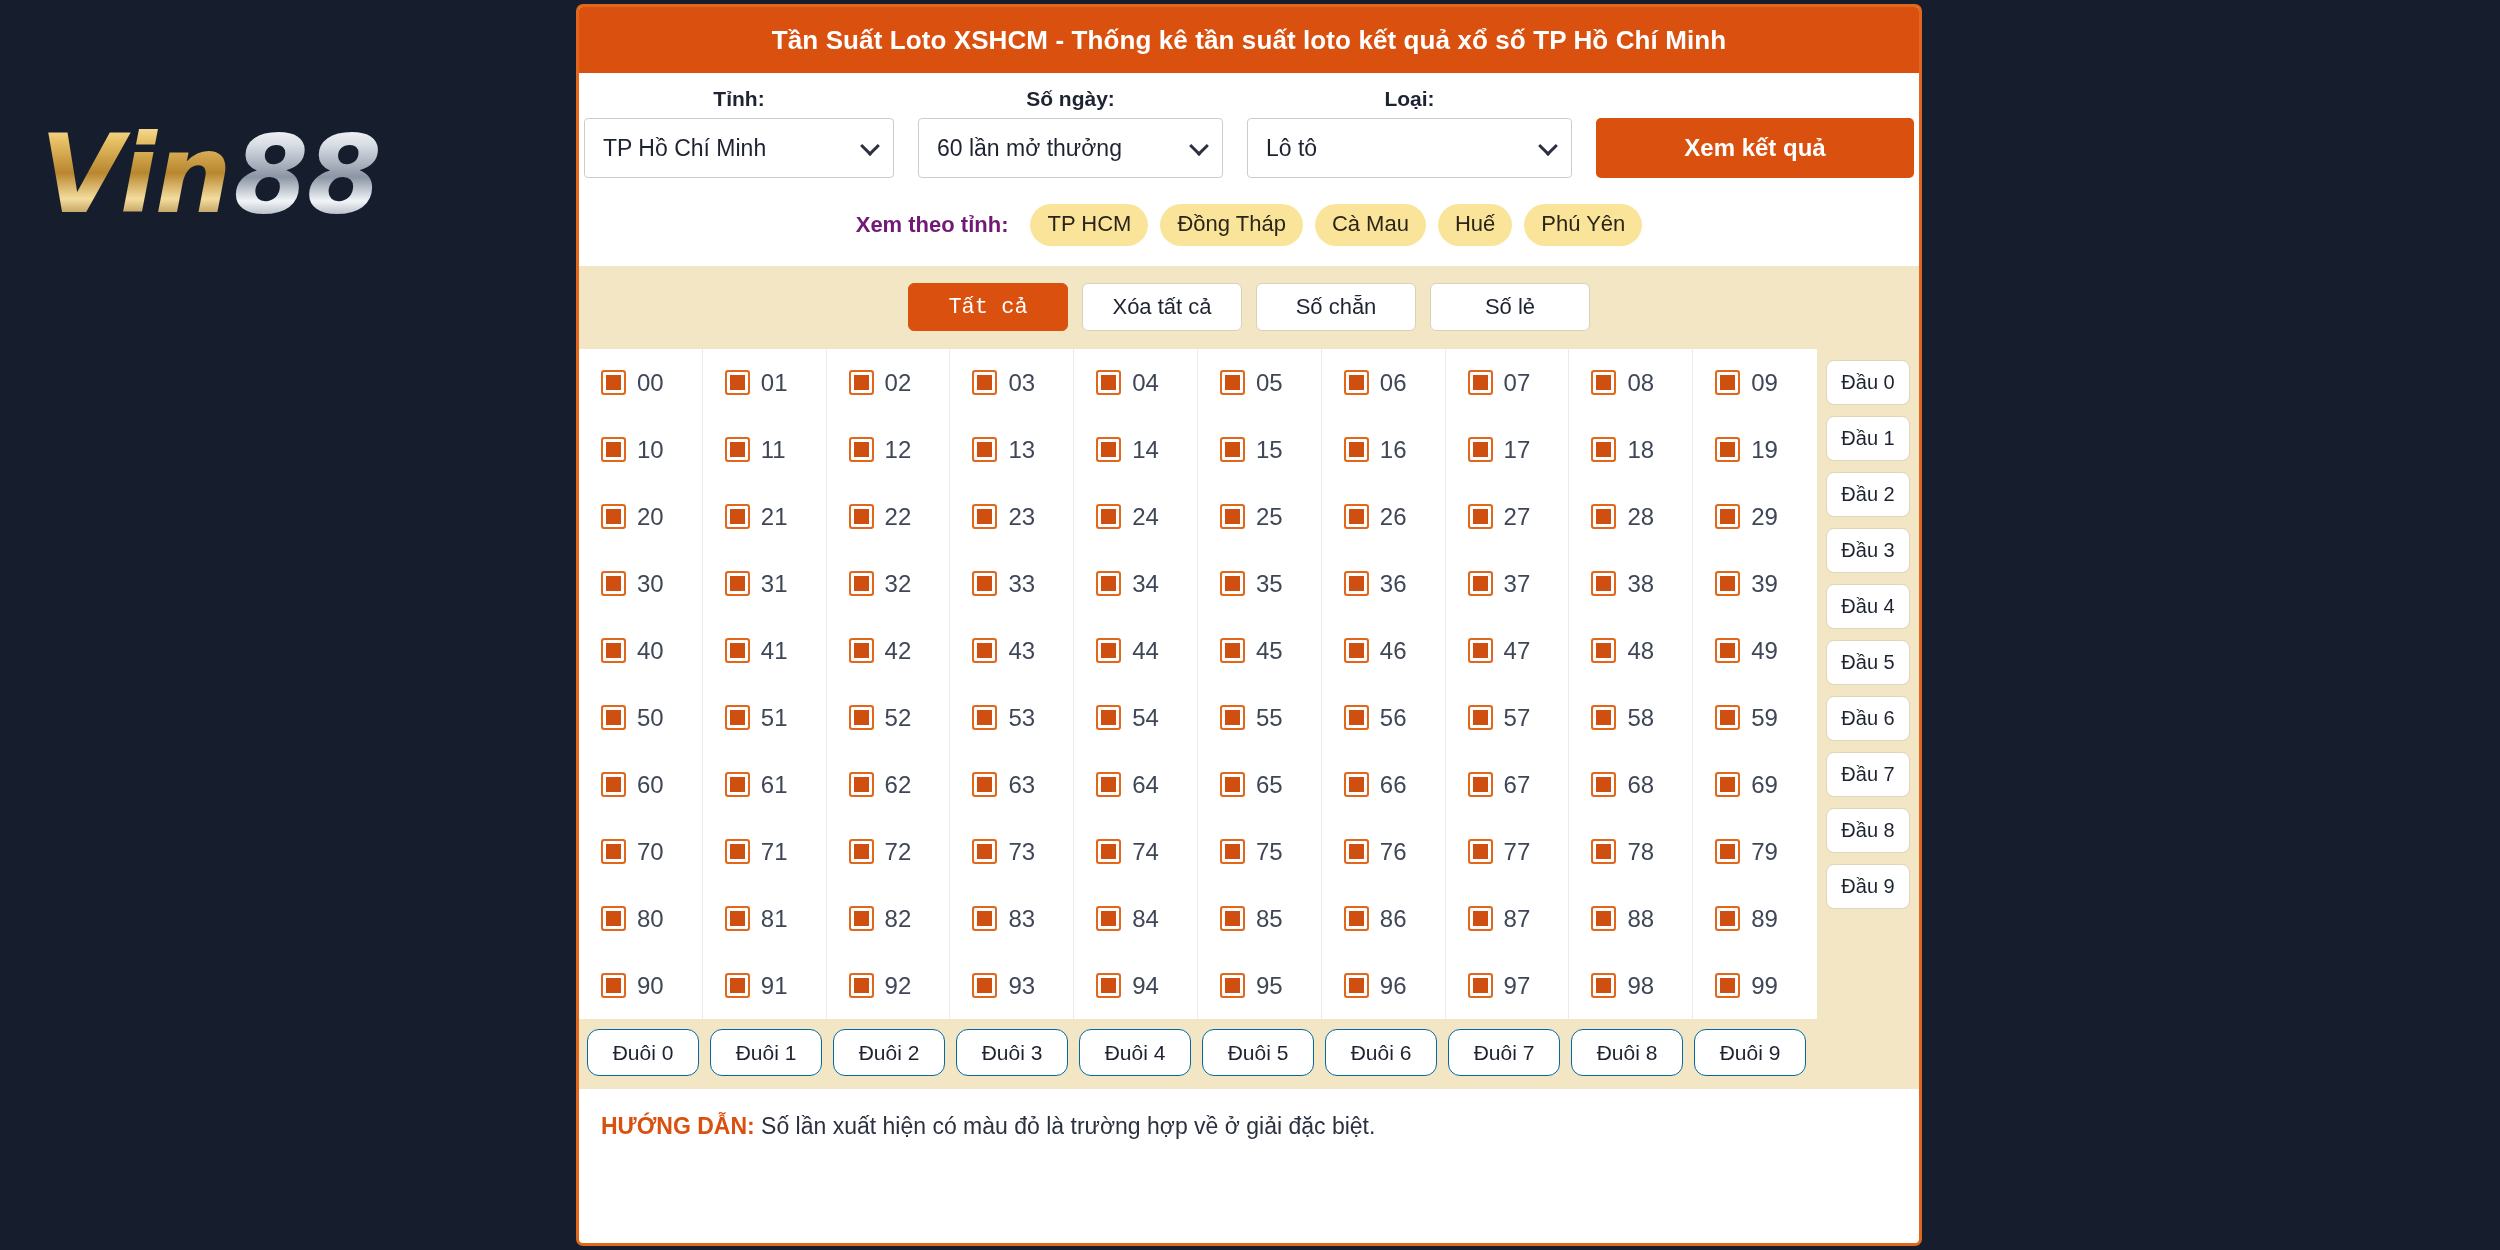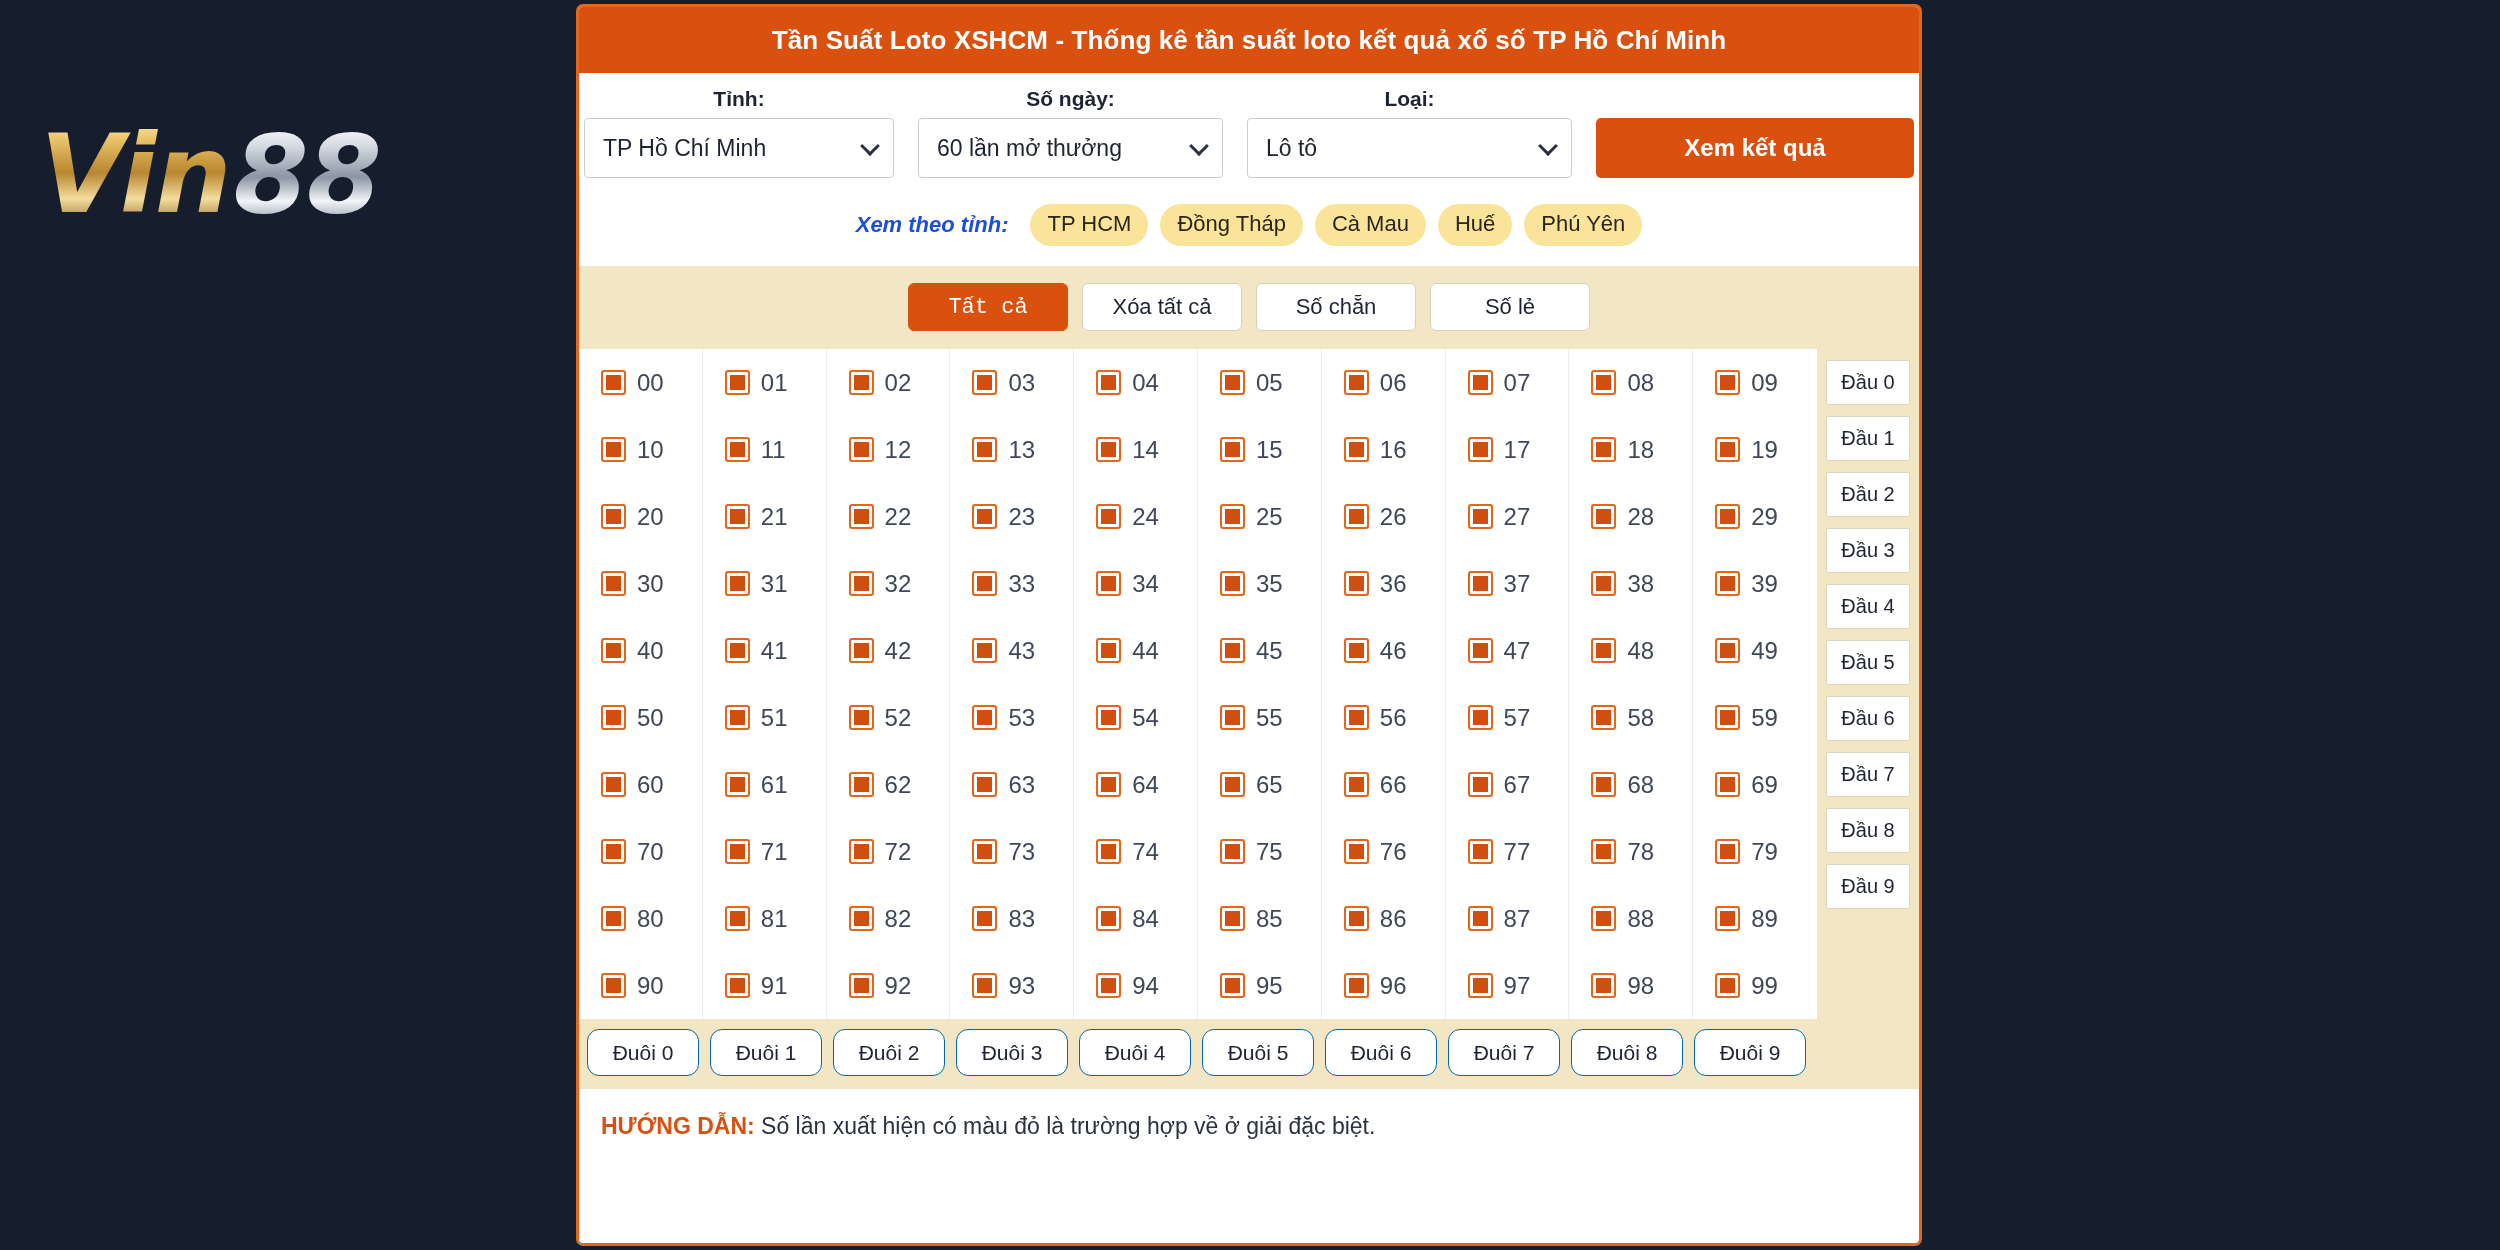--- a/index.html
+++ b/index.html
@@ -130,24 +130,23 @@
   .tag-row {
     display: flex;
     align-items: center;
     justify-content: center;
     gap: 12px;
     padding: 18px 0 20px 0;
     background: #fff;
   }
   .tag-row-label {
     font-size: 22px;
-    color: #1d4ed8;
+    color: #701a75;
     font-weight: bold;
     margin-right: 10px;
-    font-style: italic;
   }
   .tag {
     background: #fae49a;
     color: #2a2419;
     border-radius: 21px;
     padding: 7px 17px 9px 17px;
     font-size: 22px;
     cursor: pointer;
     white-space: nowrap;
   }
@@ -220,21 +219,21 @@
     display: flex;
     flex-direction: column;
     align-items: center;
     padding: 0;
   }
   .dau-btn {
     width: 84px;
     height: 45px;
     margin-top: 11px;
     border: 1px solid #ded5bd;
-    border-radius: 1px;
+    border-radius: 8px;
     background: #ffffff;
     font-size: 20px;
     color: #1d2330;
     font-family: "Liberation Sans", sans-serif;
     cursor: pointer;
     display: flex; align-items: center; justify-content: center;
   }
 
   
   .duoi-row {

